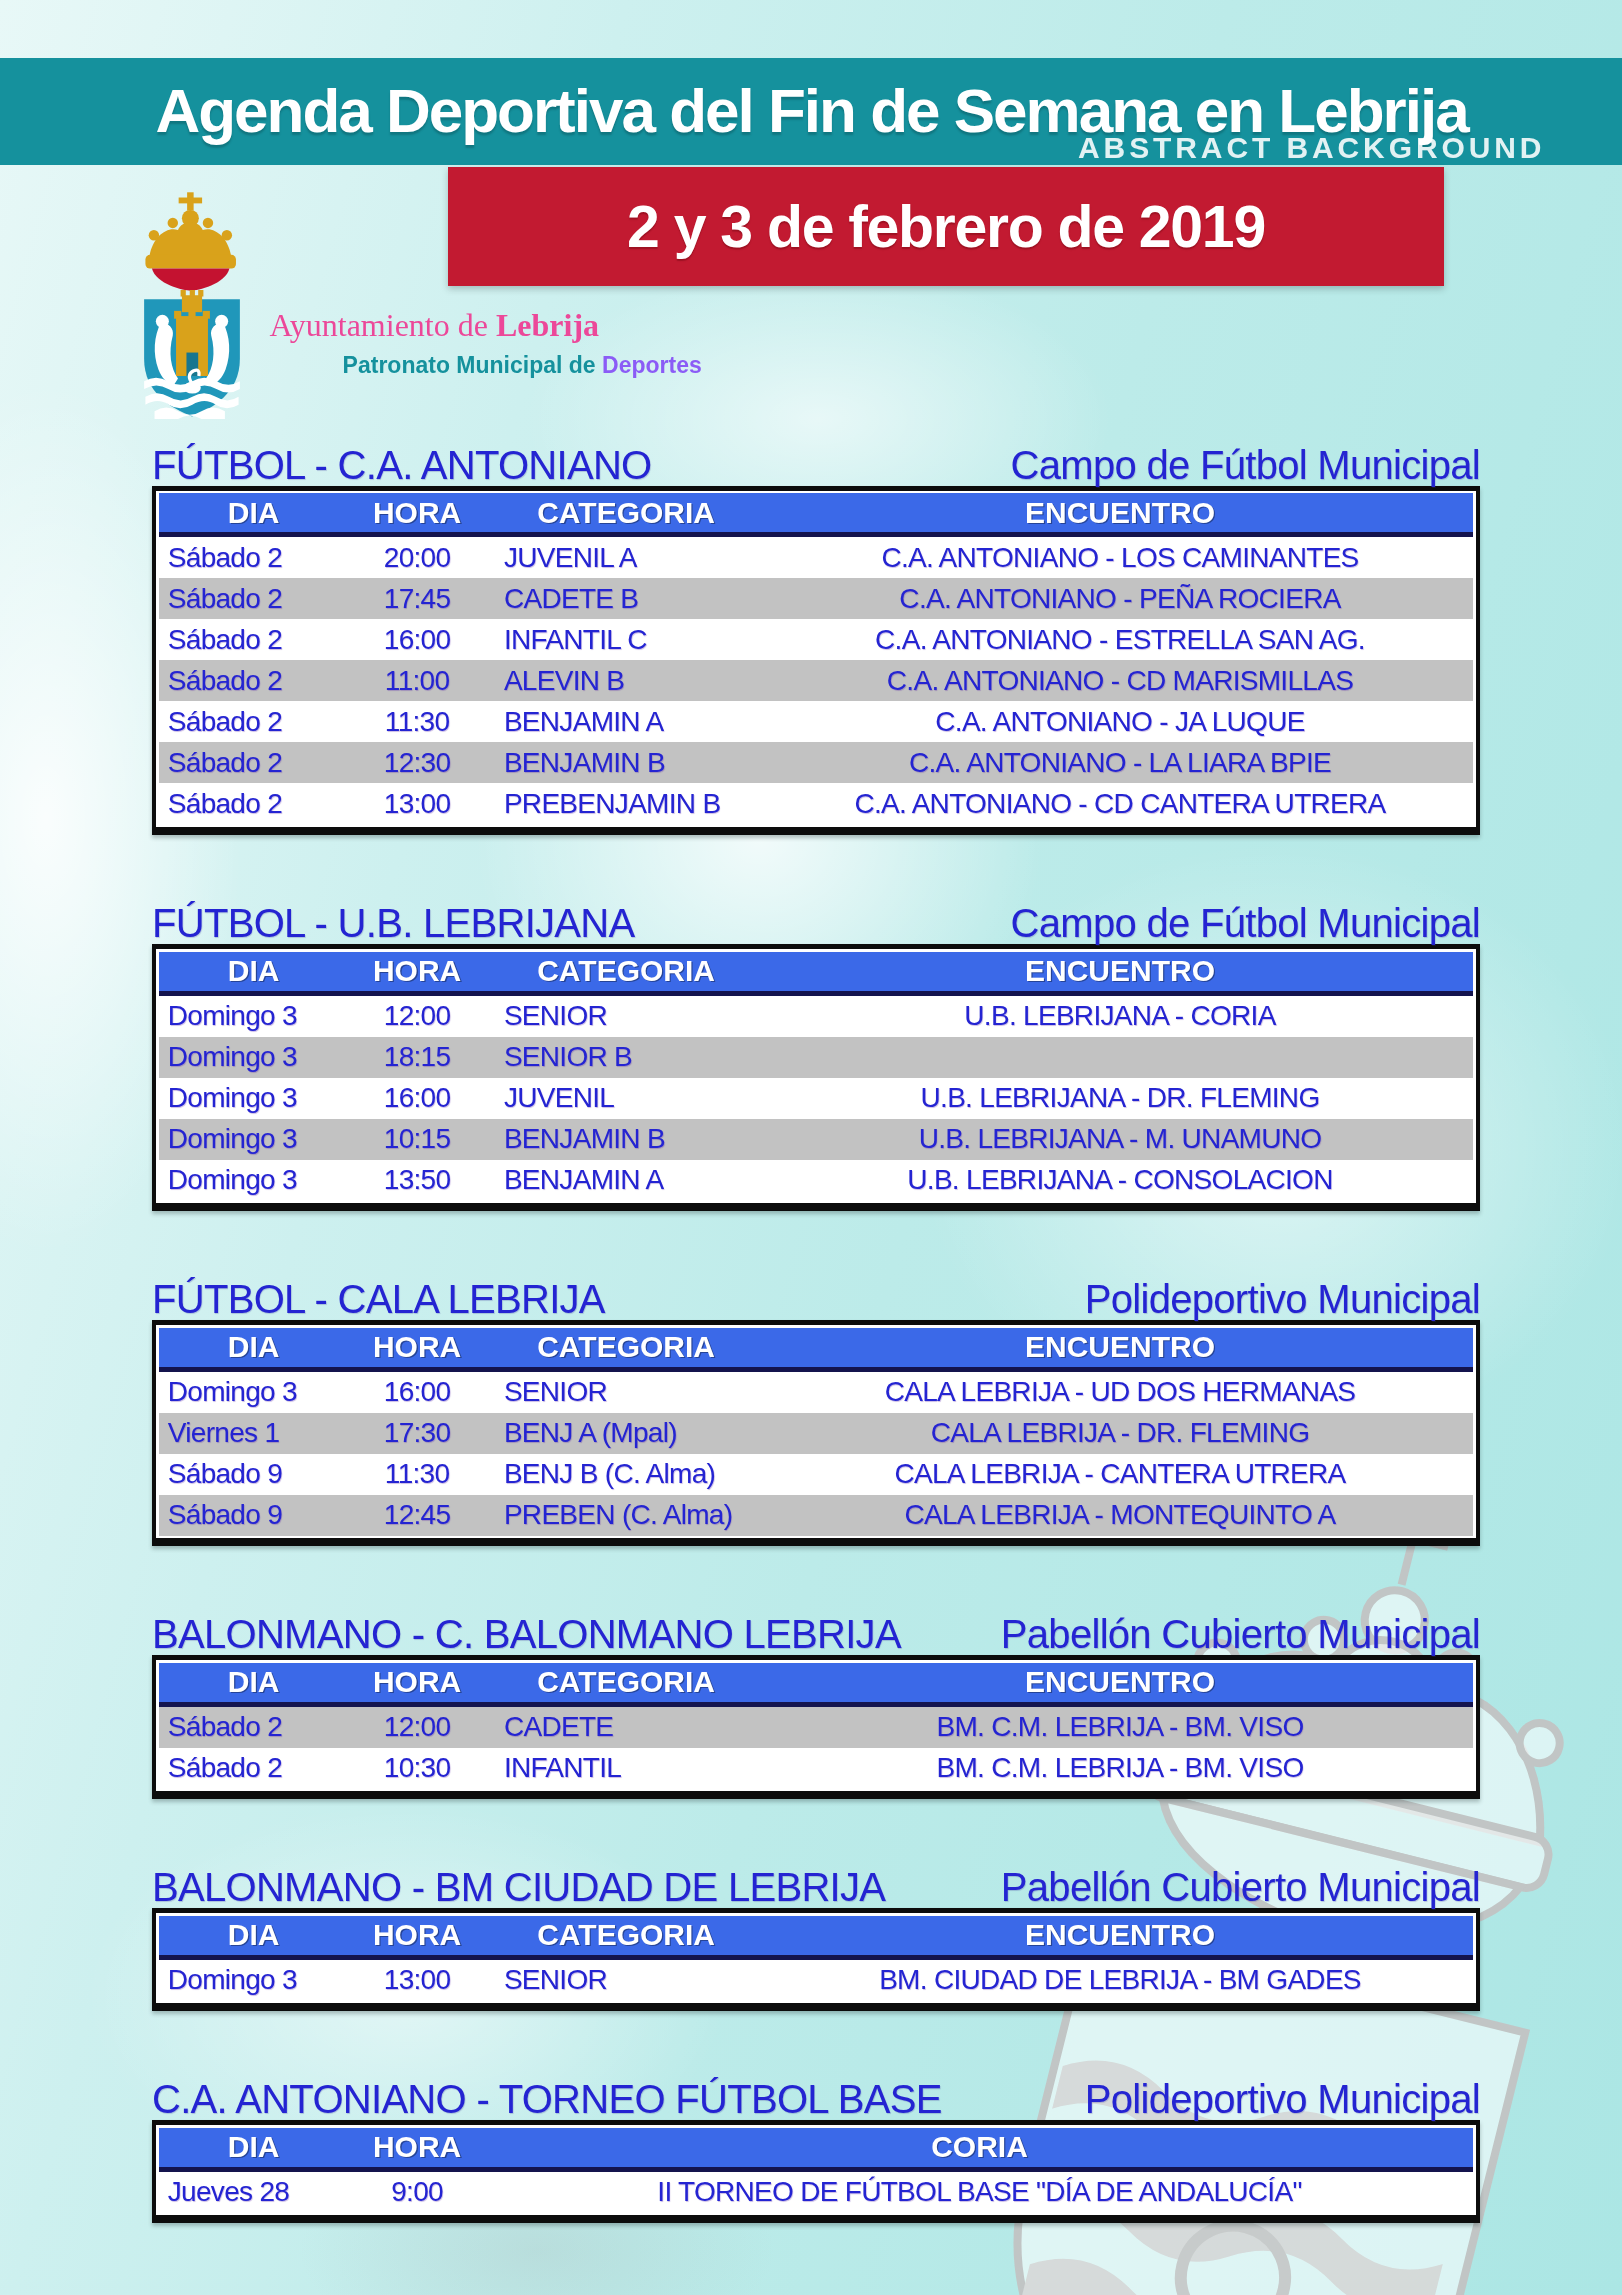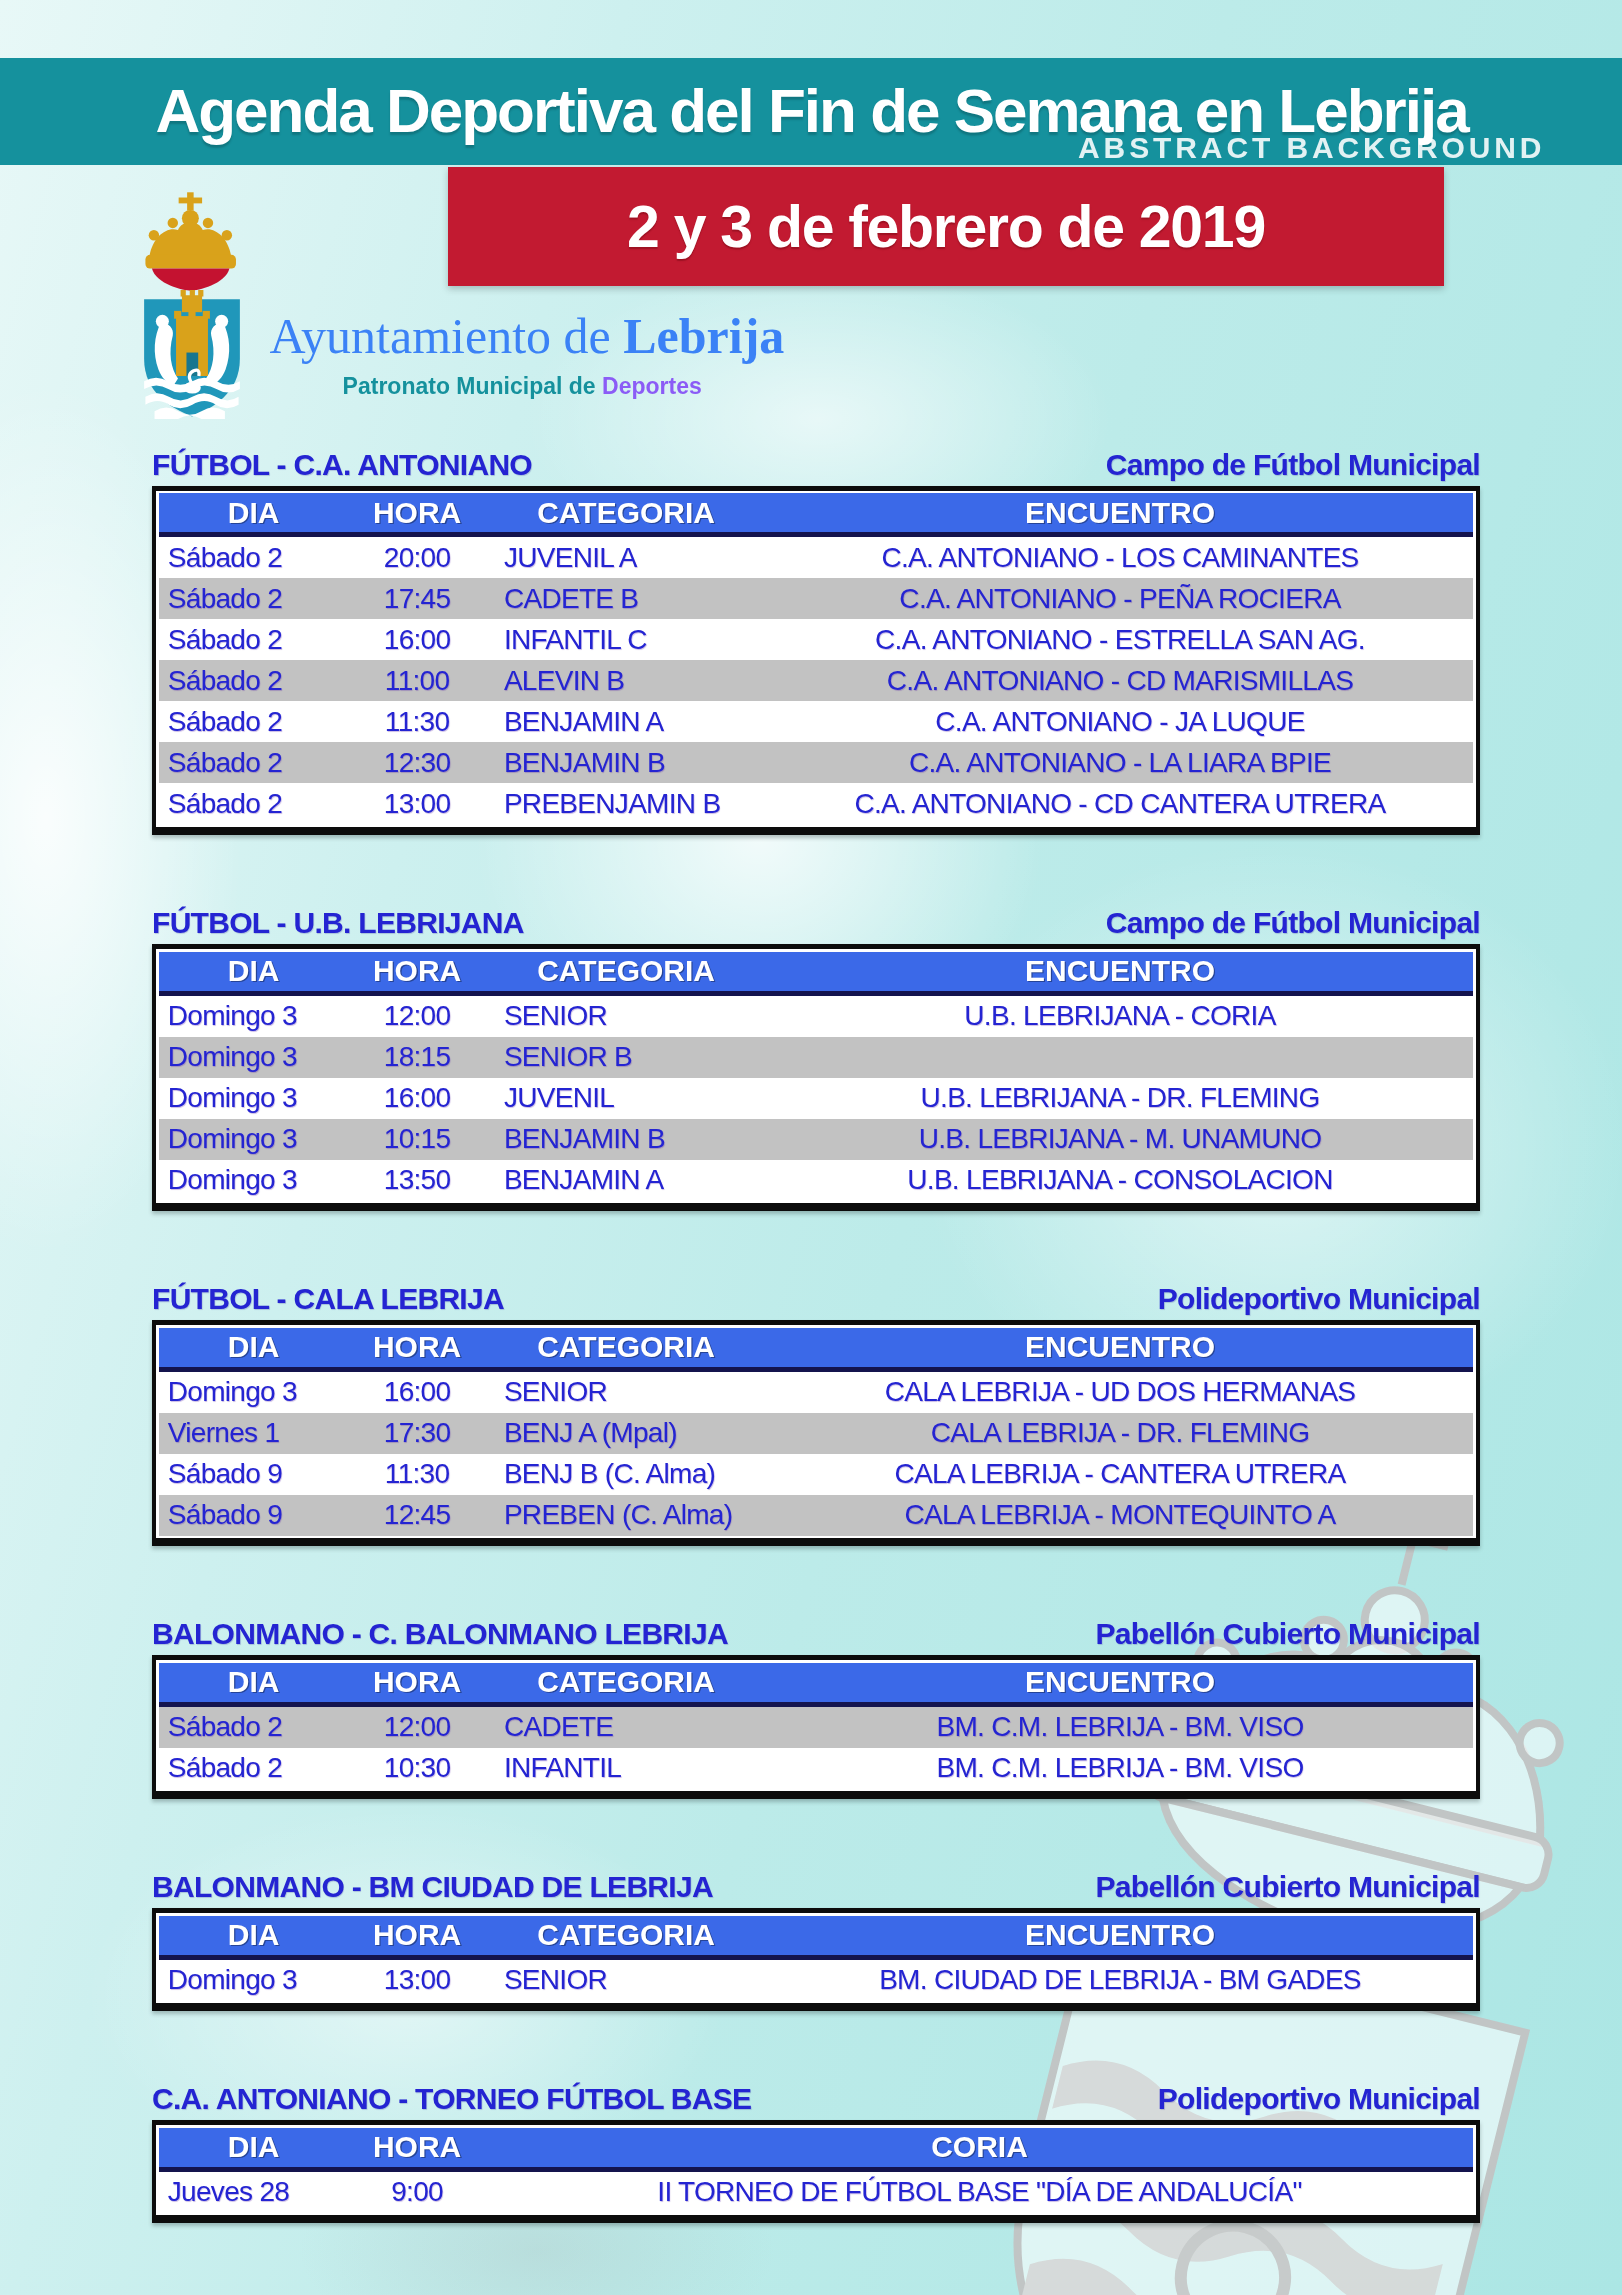--- a/index.html
+++ b/index.html
@@ -48,38 +48,38 @@
   }
   .red-banner span{
     font-size:59px;font-weight:bold;color:#ffffff;letter-spacing:-1.3px;
     text-shadow:0 2px 1.3px rgba(90,0,10,.35);
   }
   
   .logo-block{position:absolute;left:134px;top:191px;z-index:3;display:flex;}
   .crest{width:116px;height:228px;flex:none;}
   .logo-text{margin-left:19.6px;margin-top:116px;}
   .ayto{
-    font-family:"Liberation Serif", serif;font-size:50px;color:#3b82f6;
+    font-family:"Liberation Serif", serif;font-size:32px;color:#ec4899;
     letter-spacing:0;white-space:nowrap;
   }
   .ayto b{font-weight:bold;}
   .patronato{
     margin-top:7.9px;padding-left:73px;font-size:23px;font-weight:bold;
     color:var(--c-teal_band);white-space:nowrap;
   }
   .patronato b{font-weight:bold;color:#8b5cf6;}
   
   .sections{position:absolute;left:152px;top:448px;width:1328px;z-index:4;}
   .section{margin-bottom:71px;}
   .sec-head{
     display:flex;justify-content:space-between;align-items:baseline;
     height:34px;line-height:34px;margin-bottom:3.9px;
   }
   .sec-title,.sec-venue{
-    font-size:30px;font-weight:bold;color:var(--c-text_blue);
+    font-size:40px;font-weight:normal;color:var(--c-text_blue);
     letter-spacing:-0.7px;white-space:nowrap;
     text-shadow:0.7px 1.3px 0.7px rgba(60,60,160,.25);
   }
   .table{
     background:#ffffff;border:solid #0c0c0c;border-width:5.2px 4.6px 8.5px 4.6px;
     padding:2.6px;box-sizing:border-box;box-shadow:0 2.6px 3.9px rgba(40,60,60,.3);
   }
   .hrow{
     background:var(--c-header_blue);height:39px;
     border-bottom:5.2px solid #14144e;display:grid;align-items:center;

